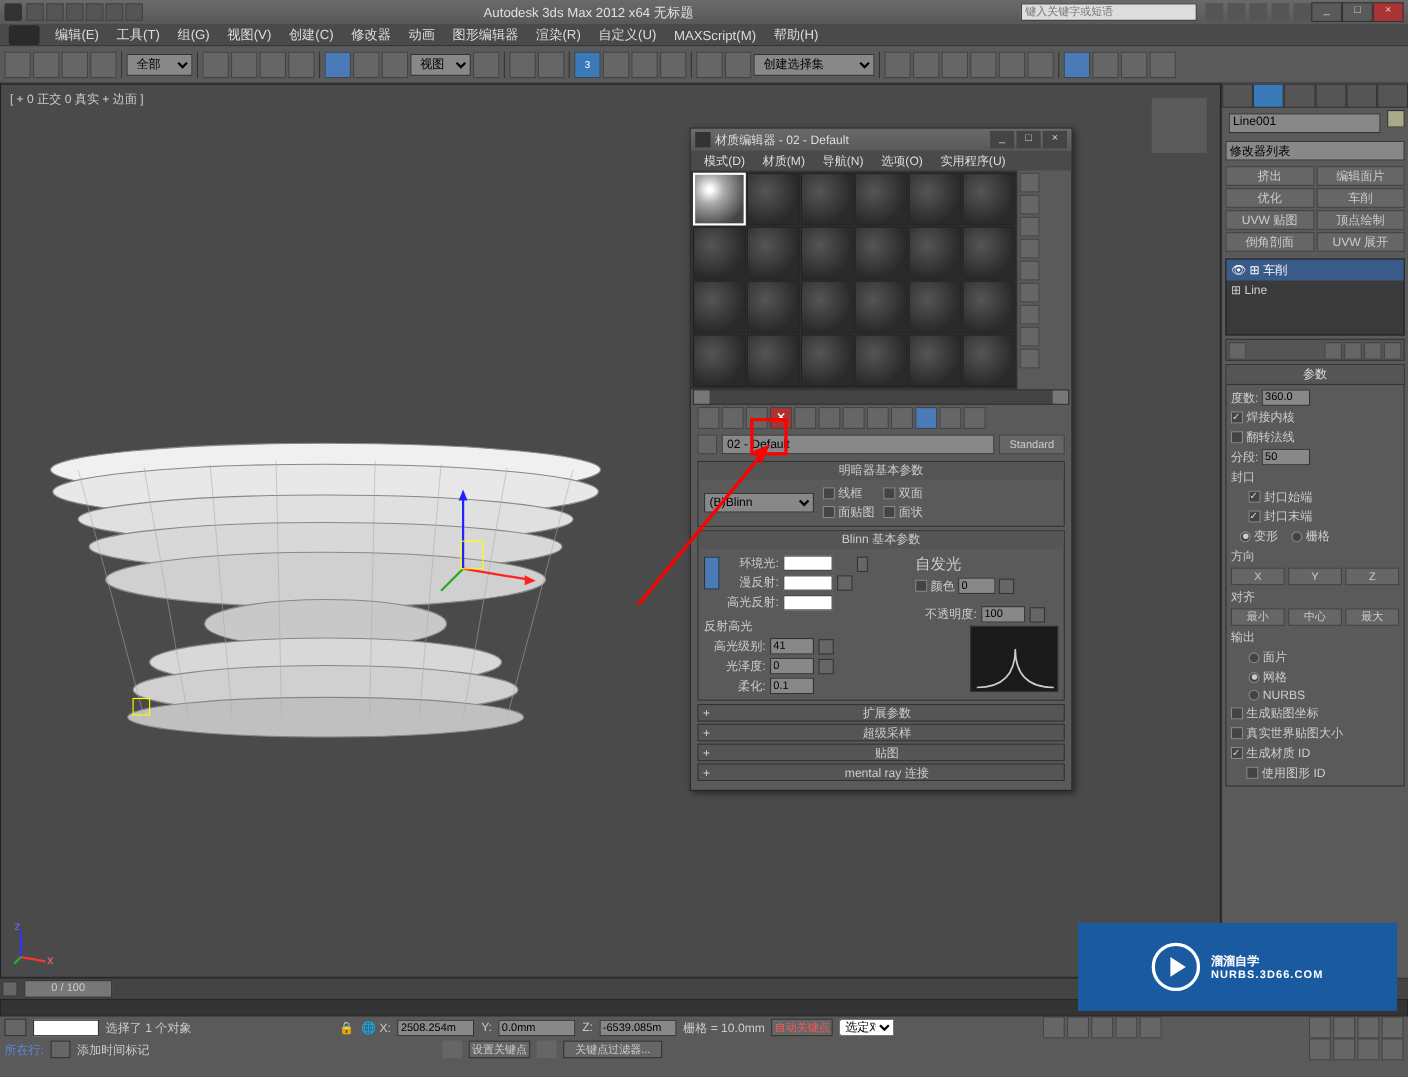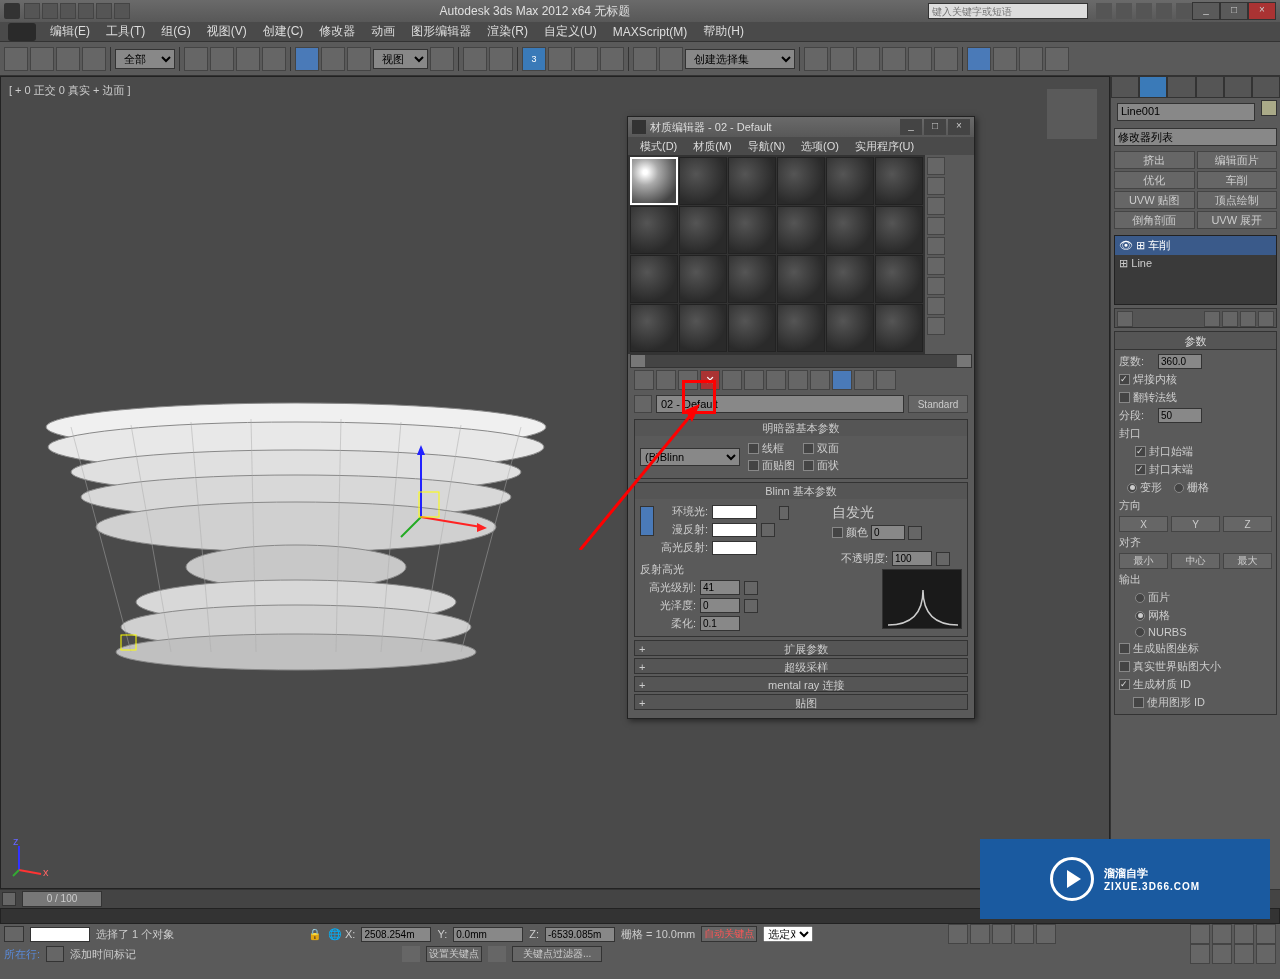--- a/index.html
+++ b/index.html
@@ -47,21 +47,21 @@
 .rp-btn-grid { display: grid; grid-template-columns: 1fr 1fr; gap: 2px; margin: 3px; }
 .rp-btn-grid button { height: 18px; background: #666; border: 1px solid #444; color: #ccc; font-size: 11px; }
 .rp-stack { margin: 3px; background: #3a3a3a; border: 1px solid #222; height: 70px; }
 .rp-stack-item { padding: 2px 4px; font-size: 11px; }
 .rp-stack-item.sel { background: #3a5a8a; color: #fff; }
 .rp-icons-row { height: 20px; background: #555; display: flex; gap: 2px; padding: 2px; margin: 0 3px; border: 1px solid #333; }
 .rp-icons-row span { width: 16px; height: 16px; background: #666; border: 1px solid #444; }
 .rp-rollout { margin: 3px; border: 1px solid #333; }
 .rp-rollout-head { height: 18px; background: #555; text-align: center; line-height: 18px; font-size: 11px; color: #ddd; border-bottom: 1px solid #333; }
 .rp-rollout-body { padding: 4px; display: flex; flex-direction: column; gap: 3px; font-size: 11px; }
-.rp-field { display: flex; gap: 14px; }
+.rp-field { display: flex; gap: 3px; }
 .rp-field label { flex: 0 0 auto; font-size: 11px; }
 .rp-spinner { width: 44px; height: 15px; background: #888; border: 1px solid #333; color: #000; font-size: 10px; padding: 0 2px; }
 .rp-check { display: flex; align-items: center; gap: 3px; }
 .rp-radio { display: flex; align-items: center; gap: 3px; }
 .rp-btn3 { display: flex; gap: 3px; }
 .rp-btn3 button { flex: 1; height: 16px; background: #666; border: 1px solid #444; color: #ccc; font-size: 10px; }
 
 
 .mat-editor { position: absolute; left: 627px; top: 116px; width: 348px; background: #5a5a5a; border: 1px solid #222; box-shadow: 2px 2px 6px rgba(0,0,0,0.5); }
 .mat-titlebar { height: 20px; background: linear-gradient(#6a6a6a,#585858); display: flex; align-items: center; padding: 0 4px; }
@@ -551,22 +551,22 @@
             <svg width="80" height="60">
                 <path d="M 5 55 Q 40 55 40 20 Q 40 55 75 55" stroke="#ccc" fill="none" stroke-width="1.5"></path>
               </svg>
           </div>
         </div>
       </div>
     </div>
   </div>
   <div class="mat-rollout-collapsed">扩展参数</div>
   <div class="mat-rollout-collapsed">超级采样</div>
+  <div class="mat-rollout-collapsed">贴图</div>
   <div class="mat-rollout-collapsed">mental ray 连接</div>
-  <div class="mat-rollout-collapsed">贴图</div>
   <div style="height:6px"></div>
 </div>
 
 <div class="red-highlight"></div>
 <svg class="red-arrow">
   <line x1="10" y1="150" x2="125" y2="10" stroke="#f00" stroke-width="3"></line>
   <polygon points="130,4 115,10 122,22" fill="#f00"></polygon>
 </svg>
 
 <div class="bottom">
@@ -617,15 +617,15 @@
         <span></span>
         <span></span>
     </div>
   </div>
 </div>
 
 <div class="watermark">
   <div class="play"></div>
   <div>
     <span>溜溜自学</span>
-    <span class="sub">ZIXUE.3D66.COM</span>
+    <span class="sub">NURBS.3D66.COM</span>
   </div>
 </div>
 
 </body></html>

